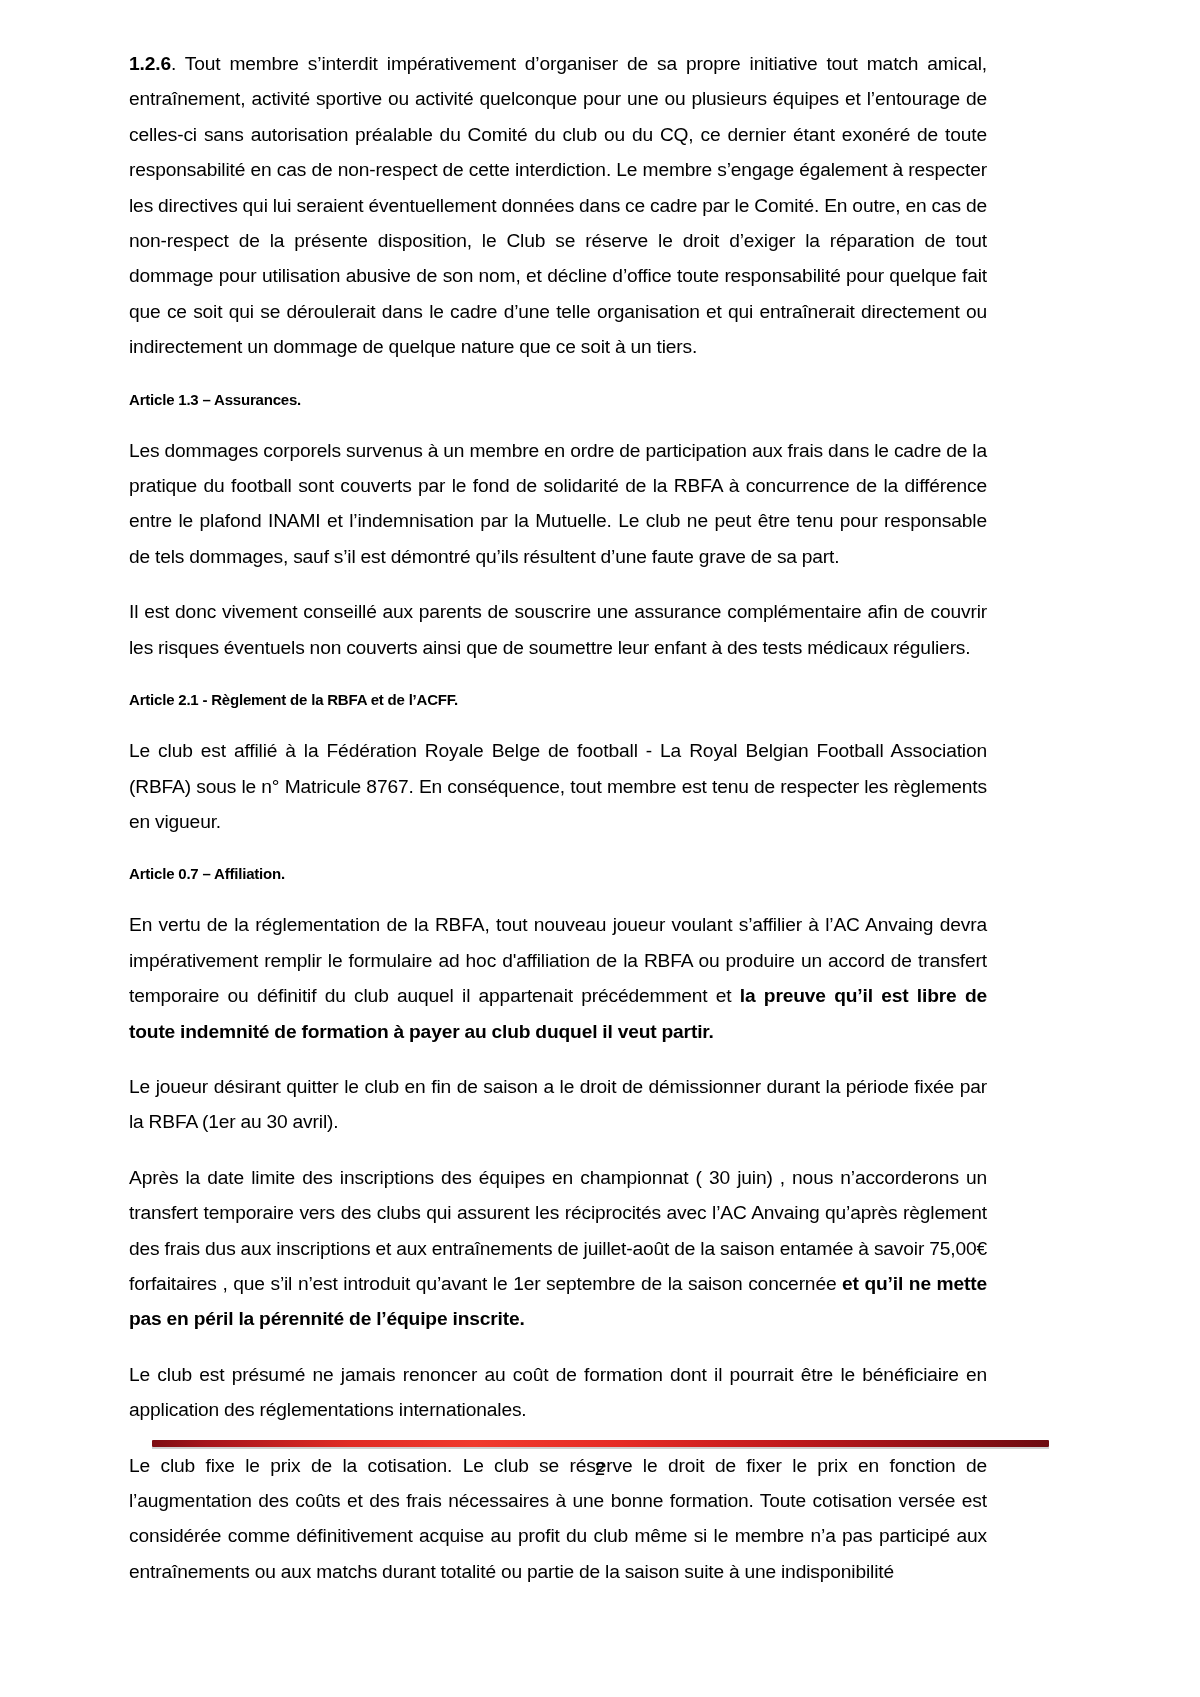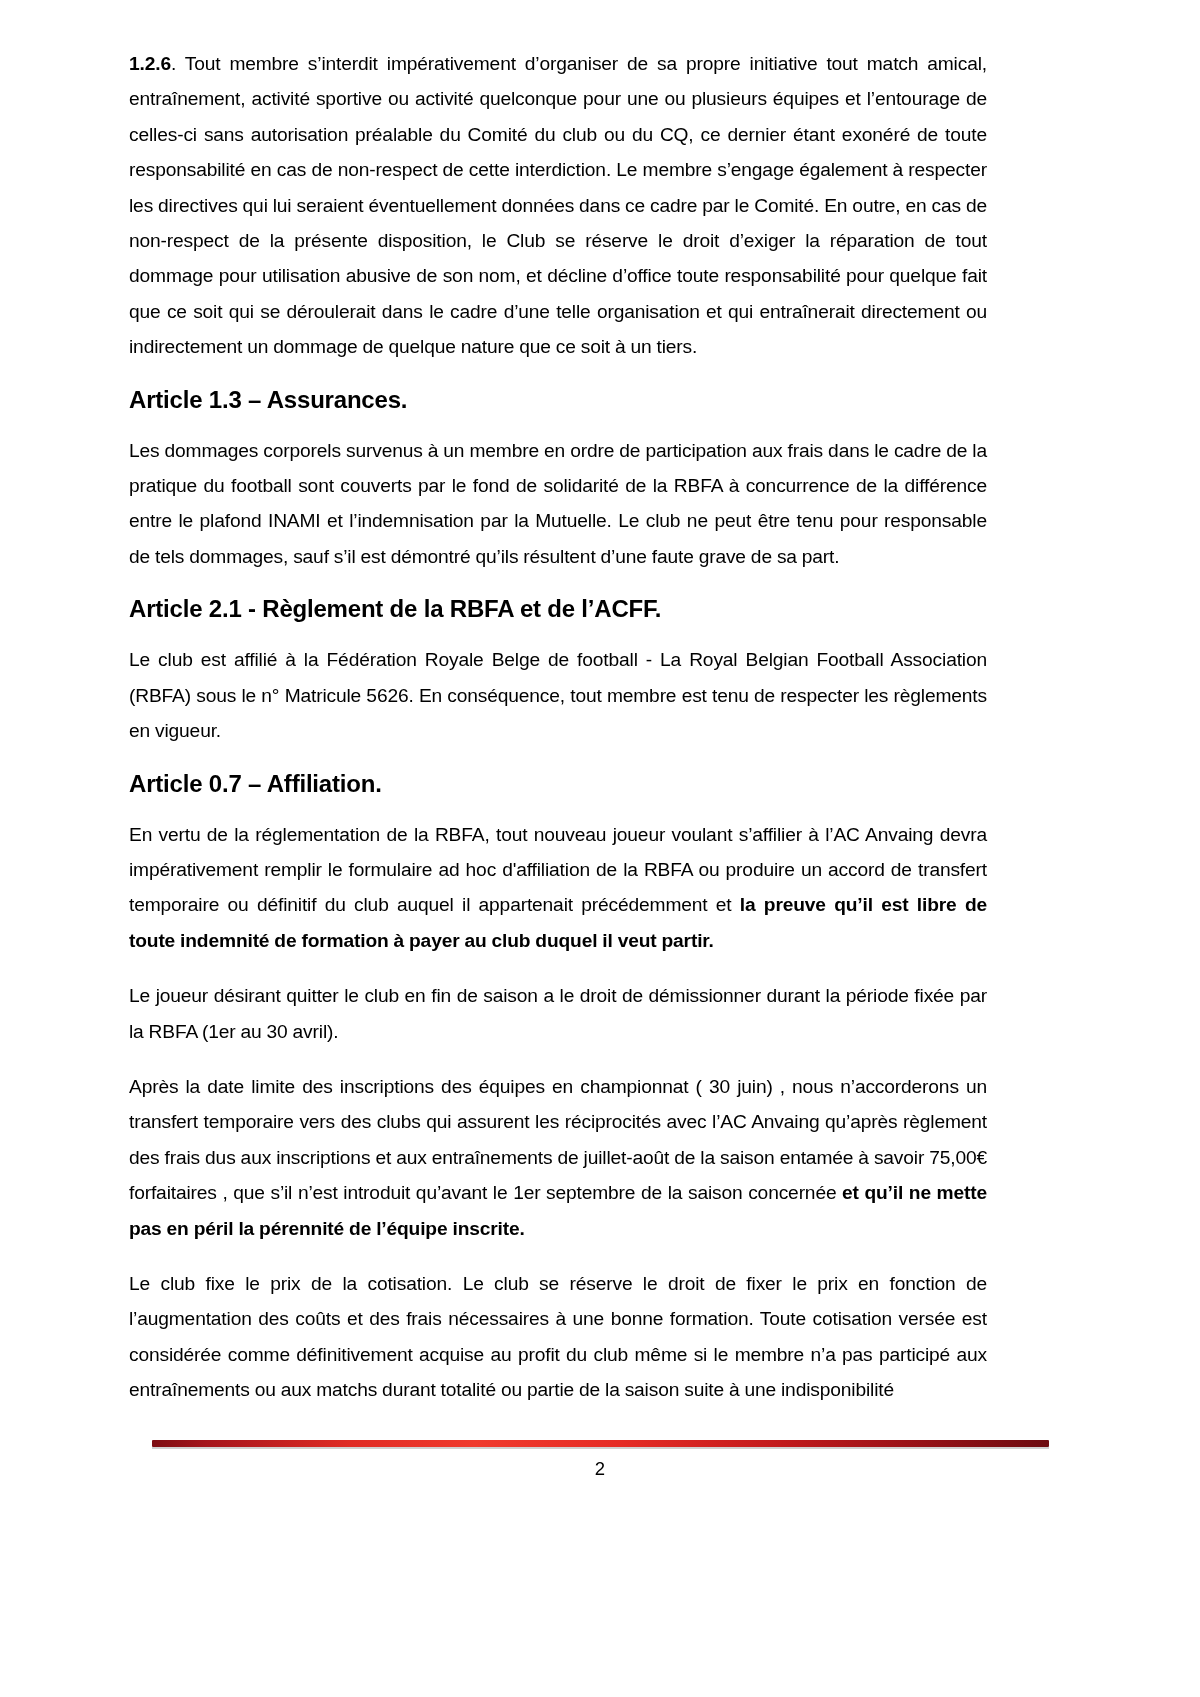--- a/index.html
+++ b/index.html
@@ -35,21 +35,21 @@
     line-height: 35.4px;
     margin: 0 0 20px 0;
     text-align: justify;
     text-justify: inter-word;
     letter-spacing: -0.15px;
     word-spacing: -0.2px;
     hyphens: none;
   }
   
   .heading {
-    font-size: 24px;
+    font-size: 15px;
     line-height: 30px;
     font-weight: bold;
     margin: 0 0 18px 0;
     letter-spacing: -0.2px;
   }
   .b {
     font-weight: bold;
   }
   .para-bold {
     font-weight: bold;
@@ -97,35 +97,37 @@
 <div class="page">
 
   <div class="content">
 
     <p class="para"><span class="b">1.2.6</span><span>. Tout membre s’interdit impérativement d’organiser de sa propre initiative tout match amical, entraînement, activité sportive ou activité quelconque pour une ou plusieurs équipes et l’entourage de celles-ci sans autorisation préalable du Comité du club ou du CQ, ce dernier étant exonéré de toute responsabilité en cas de non-respect de cette interdiction. Le membre s’engage également à respecter les directives qui lui seraient éventuellement données dans ce cadre par le Comité. En outre, en cas de non-respect de la présente disposition, le Club se réserve le droit d’exiger la réparation de tout dommage pour utilisation abusive de son nom, et décline d’office toute responsabilité pour quelque fait que ce soit qui se déroulerait dans le cadre d’une telle organisation et qui entraînerait directement ou indirectement un dommage de quelque nature que ce soit à un tiers.</span></p>
 
     <p class="heading">Article 1.3 – Assurances.</p>
 
     <p class="para">Les dommages corporels survenus à un membre en ordre de participation aux frais dans le cadre de la pratique du football sont couverts par le fond de solidarité de la RBFA à concurrence de la différence entre le plafond INAMI et l’indemnisation par la Mutuelle. Le club ne peut être tenu pour responsable de tels dommages, sauf s’il est démontré qu’ils résultent d’une faute grave de sa part.</p>
 
+    <p class="para">Il est donc vivement conseillé aux parents de souscrire une assurance complémentaire afin de couvrir les risques éventuels non couverts ainsi que de soumettre leur enfant à des tests médicaux réguliers.</p>
 
     <p class="heading">Article 2.1 - Règlement de la RBFA et de l’ACFF.</p>
 
-    <p class="para">Le club est affilié à  la Fédération Royale Belge de football - La Royal Belgian Football Association (RBFA) sous le n° Matricule 5626. En conséquence, tout membre est tenu de respecter les règlements en vigueur.</p>
+    <p class="para">Le club est affilié à  la Fédération Royale Belge de football - La Royal Belgian Football Association (RBFA) sous le n° Matricule 8767. En conséquence, tout membre est tenu de respecter les règlements en vigueur.</p>
 
     <p class="heading">Article 0.7 – Affiliation.</p>
 
     <p class="para"><span>En vertu de la réglementation de la RBFA, tout nouveau joueur voulant s’affilier à l’AC Anvaing devra impérativement remplir le formulaire ad hoc d'affiliation de la RBFA ou produire un accord de transfert temporaire ou définitif du club auquel il appartenait précédemment et </span><span class="b">la preuve qu’il est libre de toute indemnité de formation à payer au club duquel il veut partir.</span></p>
 
 
     <p class="para">Le joueur désirant quitter le club en fin de saison a le droit de démissionner durant la période fixée par la RBFA (1er au 30 avril).</p>
 
 
     <p class="para"><span>Après la date limite des inscriptions des équipes en championnat ( 30 juin) , nous n’accorderons un transfert temporaire vers des clubs qui assurent les réciprocités avec l’AC Anvaing qu’après règlement des frais dus aux inscriptions et aux entraînements de juillet-août de la saison entamée à savoir 75,00€ forfaitaires , que s’il n’est introduit qu’avant le 1er septembre de la saison concernée </span><span class="b">et qu’il ne mette pas en péril la pérennité de l’équipe inscrite.</span></p>
 
+    <p class="para">Le club est présumé ne jamais renoncer au coût de formation dont il pourrait être le bénéficiaire en application des réglementations internationales.</p>
 
 
     <p class="para">Le club fixe le prix de la cotisation. Le club se réserve le droit de fixer le prix en fonction de l’augmentation des coûts et des frais nécessaires à une bonne formation. Toute cotisation versée est considérée comme définitivement acquise au profit du club même si le membre n’a pas participé aux entraînements ou aux matchs durant totalité ou partie de la saison suite à une indisponibilité</p>
 
   </div>
 
   <div class="footer-rule"></div>
   <div class="footer-rule-shadow"></div>
   <div class="page-number">2</div>
 

